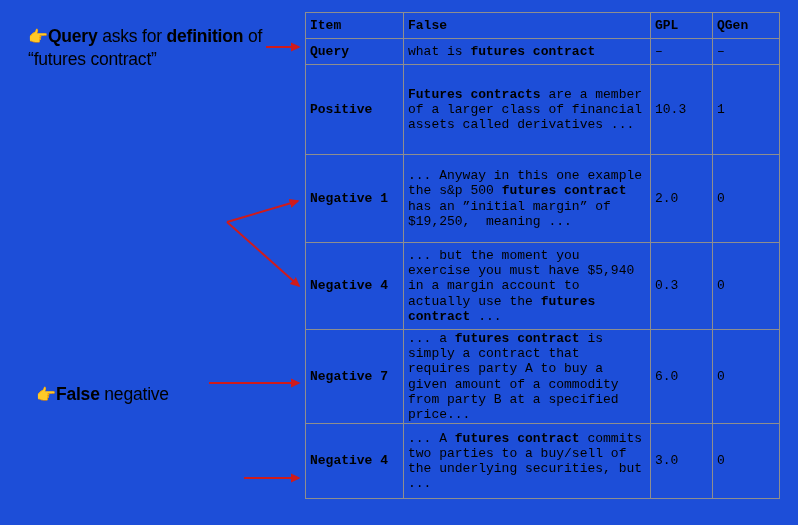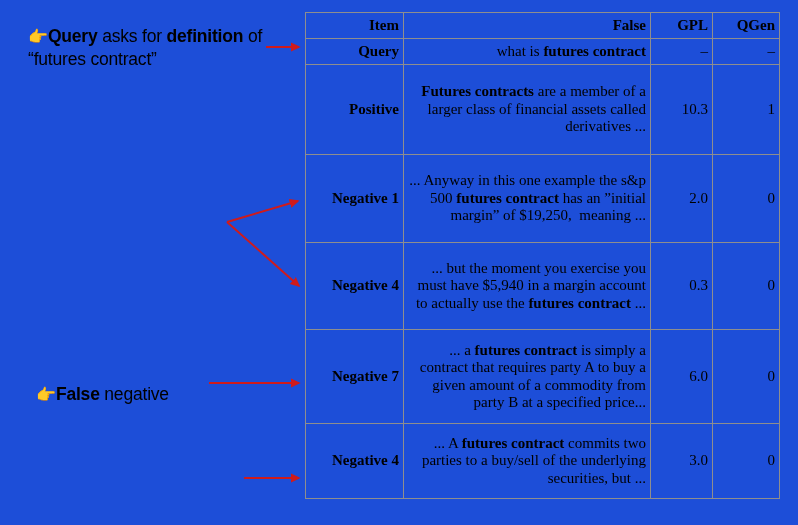--- a/index.html
+++ b/index.html
@@ -57,24 +57,25 @@
   table.doc {
     border-collapse: collapse;
     width: 474px;
     font-family: "Liberation Serif", serif;
     color: #000000;
     table-layout: fixed;
   }
   table.doc th, table.doc td {
     border: 1px solid #8e8e8e;
     padding: 0 4px;
-    font-size: 15px;
+    font-size: 13px;
     line-height: 1.16;
-    text-align: right;
+    text-align: left;
     vertical-align: middle;
+    font-family: Liberation Mono, monospace;
   }
   table.doc th {
     font-weight: bold;
     height: 23px;
     padding-top: 1px;
     padding-bottom: 1px;
   }
   col.c-item { width: 98px; }
   col.c-text { width: 247px; }
   col.c-gpl  { width: 62px; }

